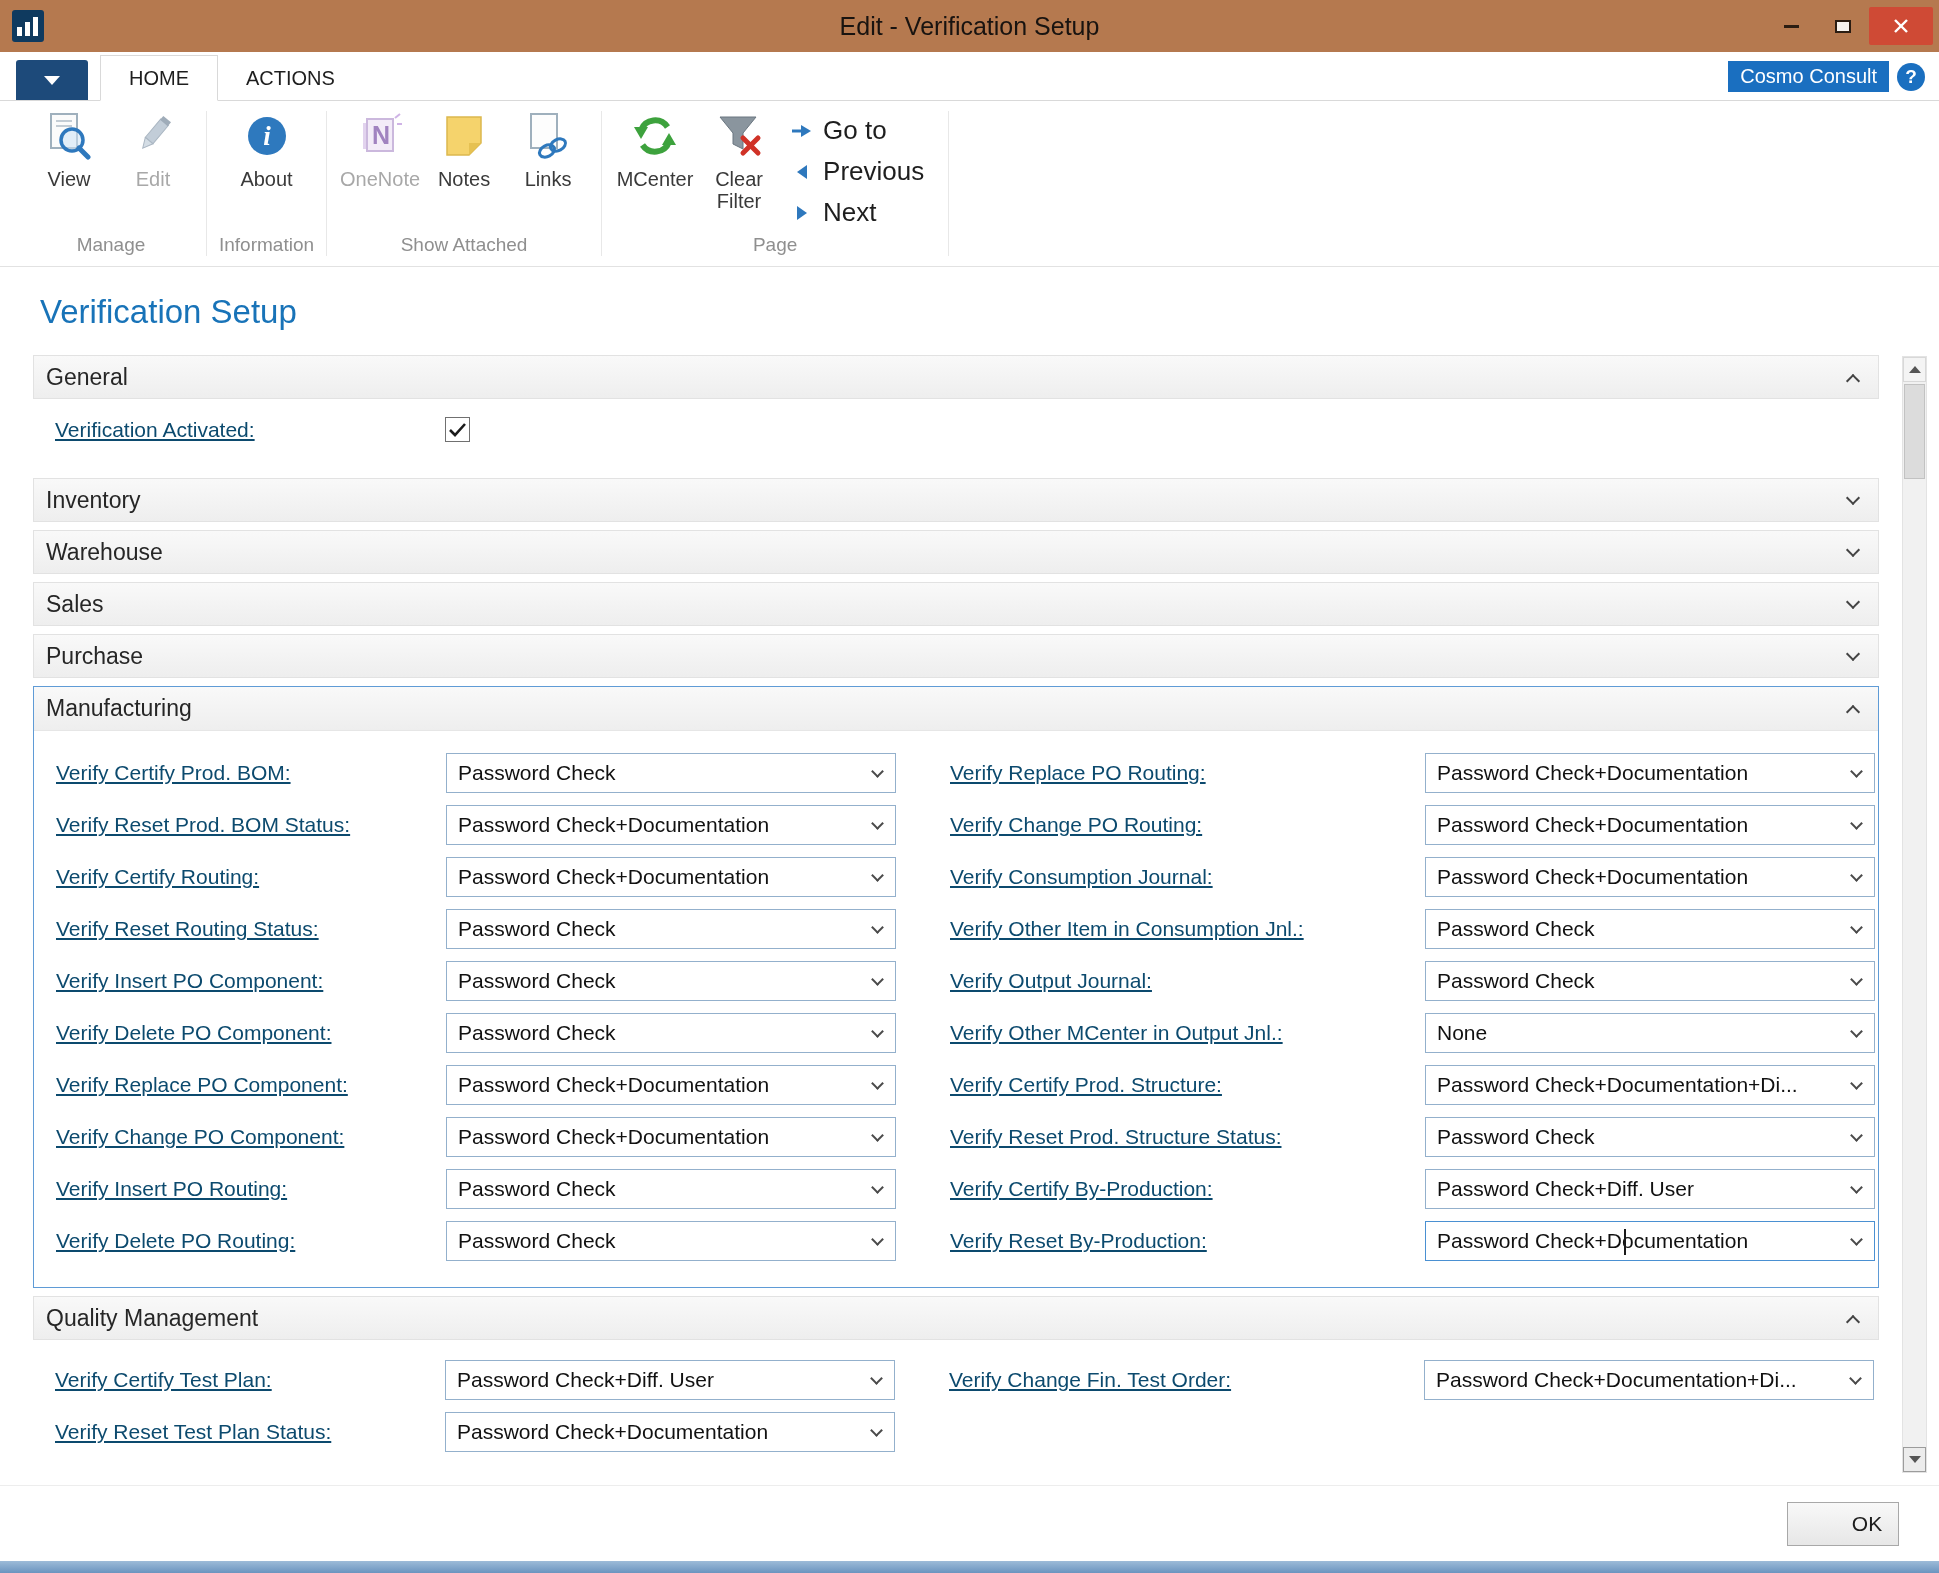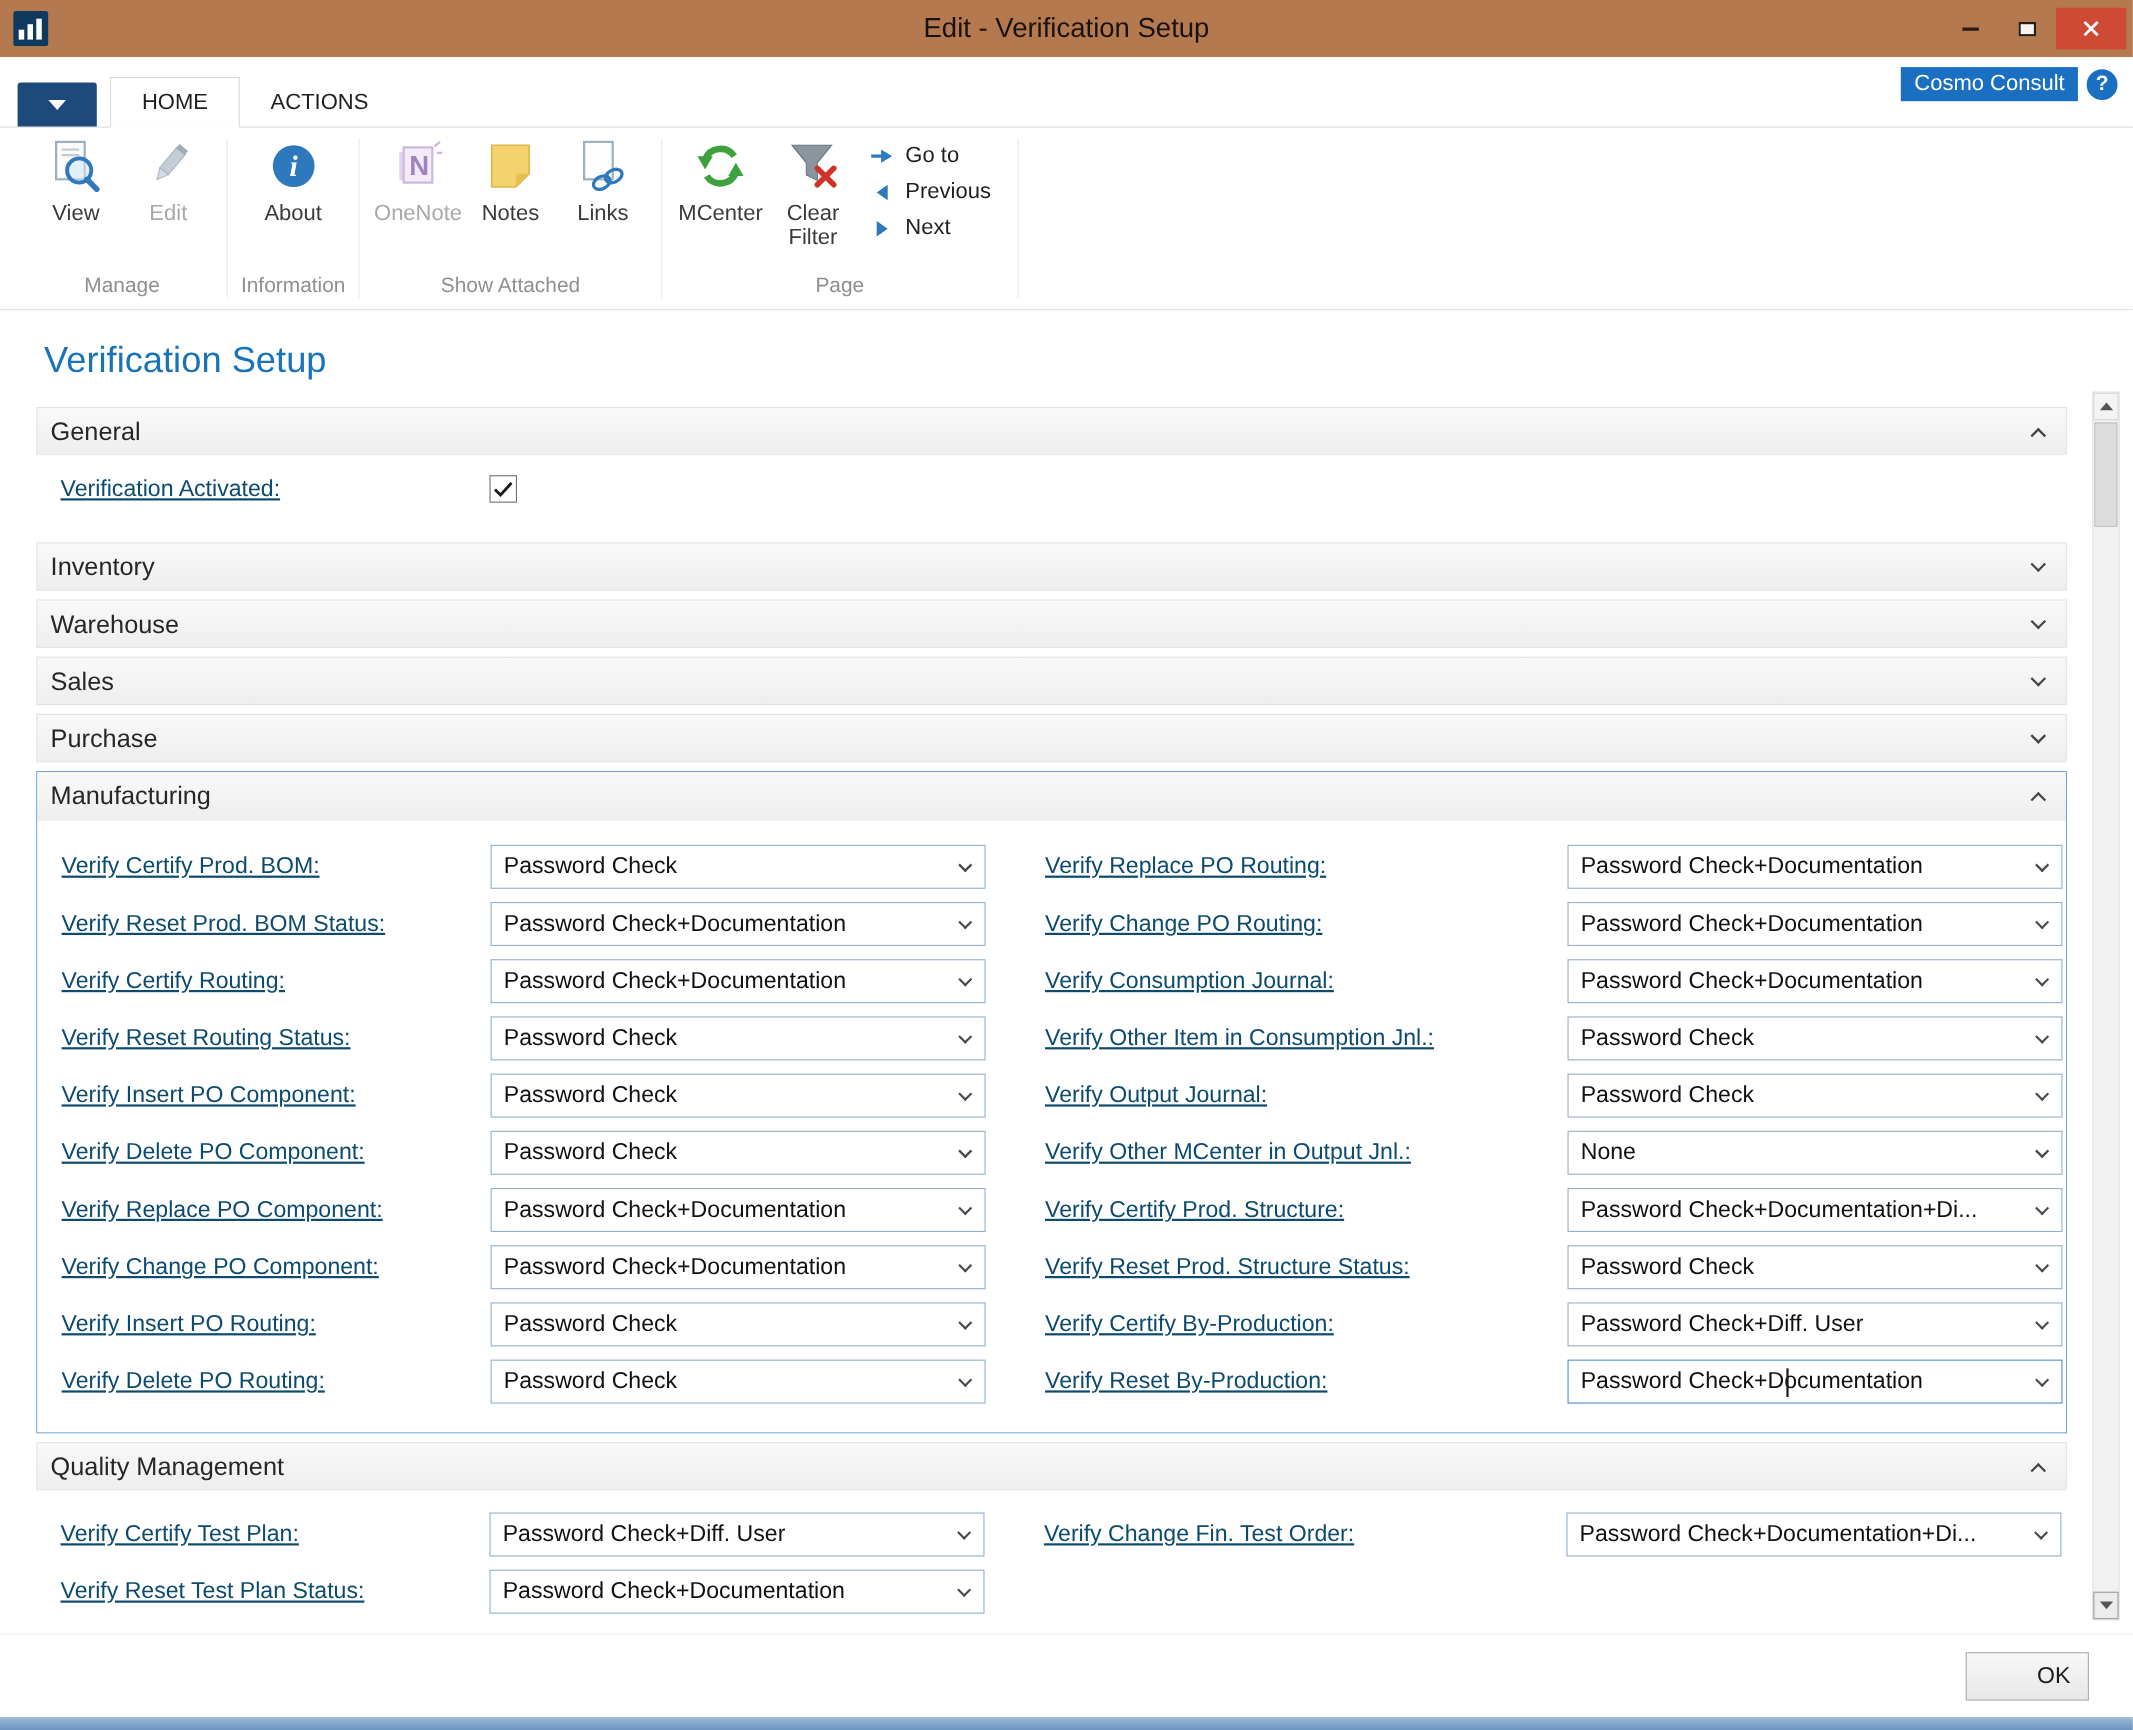--- a/index.html
+++ b/index.html
@@ -13,21 +13,21 @@
   .titlebar { height:52px; background:#b5794f; display:flex; align-items:center; position:relative;gap:34px; }
   .app-icon { margin-left:12px; width:32px; height:32px; display:flex; }
   .title { position:absolute; left:0; right:0; text-align:center; font-size:25px; color:#181310; }
   .win-controls { margin-left:auto; display:flex; align-items:center; height:100%; z-index:2; }
   .wbtn { width:52px; height:38px; display:flex; align-items:center; justify-content:center; }
   .btn-close { width:64px; background:#cf4a35; border-radius:2px; margin-right:6px; }
   .min-glyph { width:15px; height:3px; background:#2b1d12; }
   .max-glyph { width:16px; height:13px; border:2px solid #2b1d12; background:#f7f3ee; }
 
   
-  .tabrow { height:64px; display:flex; align-items:flex-end; padding-left:16px;
+  .tabrow { height:49px; display:flex; align-items:flex-end; padding-left:16px;
             border-bottom:1px solid #d9d9d9; background:#fff; position:relative; }
   .app-menu { width:72px; height:40px; background:#1d4a7a; border-radius:3px 3px 0 0;
               display:flex; align-items:center; justify-content:center; margin-right:12px; }
   .tri-dn-w { width:0; height:0; border-left:8px solid transparent; border-right:8px solid transparent; border-top:9px solid #fff; }
   .tab { padding:11px 28px 10px; font-size:20px; color:#1e1e1e; }
   .tab.active { background:#fff; border:1px solid #d9d9d9; border-bottom-color:#fff; margin-bottom:-1px; }
   .brand-wrap { position:absolute; right:14px; top:9px; display:flex; align-items:center; gap:8px; }
   .brand { background:#1a6fc0; color:#fff; font-size:20px; padding:4px 12px; }
   .help { width:28px; height:28px; border-radius:50%; background:#1a6fc0; color:#fff;
           font-size:19px; font-weight:bold; display:flex; align-items:center; justify-content:center; }
@@ -36,21 +36,21 @@
                  background:#fff; border-bottom:1px solid #e2e2e2; }
   .rgroup { display:flex; flex-direction:column; align-items:center; padding:6px 8px 2px; }
   .rbuttons { display:flex; align-items:flex-start; gap:2px; flex:1; }
   .rgroup-label { font-size:19px; color:#8f8f8f; padding:2px 0 8px;text-align:right; }
   .vsep { width:1px; background:#e8e8e8; margin:10px 4px; }
   .rbtn { display:flex; flex-direction:column; align-items:center; width:82px; gap:7px;
           padding-top:4px; font-size:20px; color:#3a3a3a; text-align:center; line-height:1.12; }
   .rbtn .ricon { height:50px; display:flex; align-items:center; }
   .rbtn.disabled .rlabel { color:#a8a8a8; }
   .stack { display:flex; flex-direction:column; gap:10px; padding:8px 12px 0 8px; }
-  .srow { display:flex; align-items:center; gap:9px; font-size:20px; color:#1e1e1e; }
+  .srow { display:flex; align-items:center; gap:9px; font-size:26px; color:#1e1e1e; }
   .srow .sicon { width:24px; display:flex; justify-content:center; }
 
   
   .page-title { color:#1873b8; font-size:33px; margin:26px 0 0 40px; }
   .content { margin:24px 60px 0 33px; width:1846px; }
 
   .sec { margin-top:8px; }
   .sec-head { height:44px; background:linear-gradient(#f9f9f9,#eeeeee); border:1px solid #e2e2e2;
               display:flex; align-items:center; padding:0 20px 0 12px; font-size:23px; color:#262626; }
   .sec-head .hchev { margin-left:auto; }

